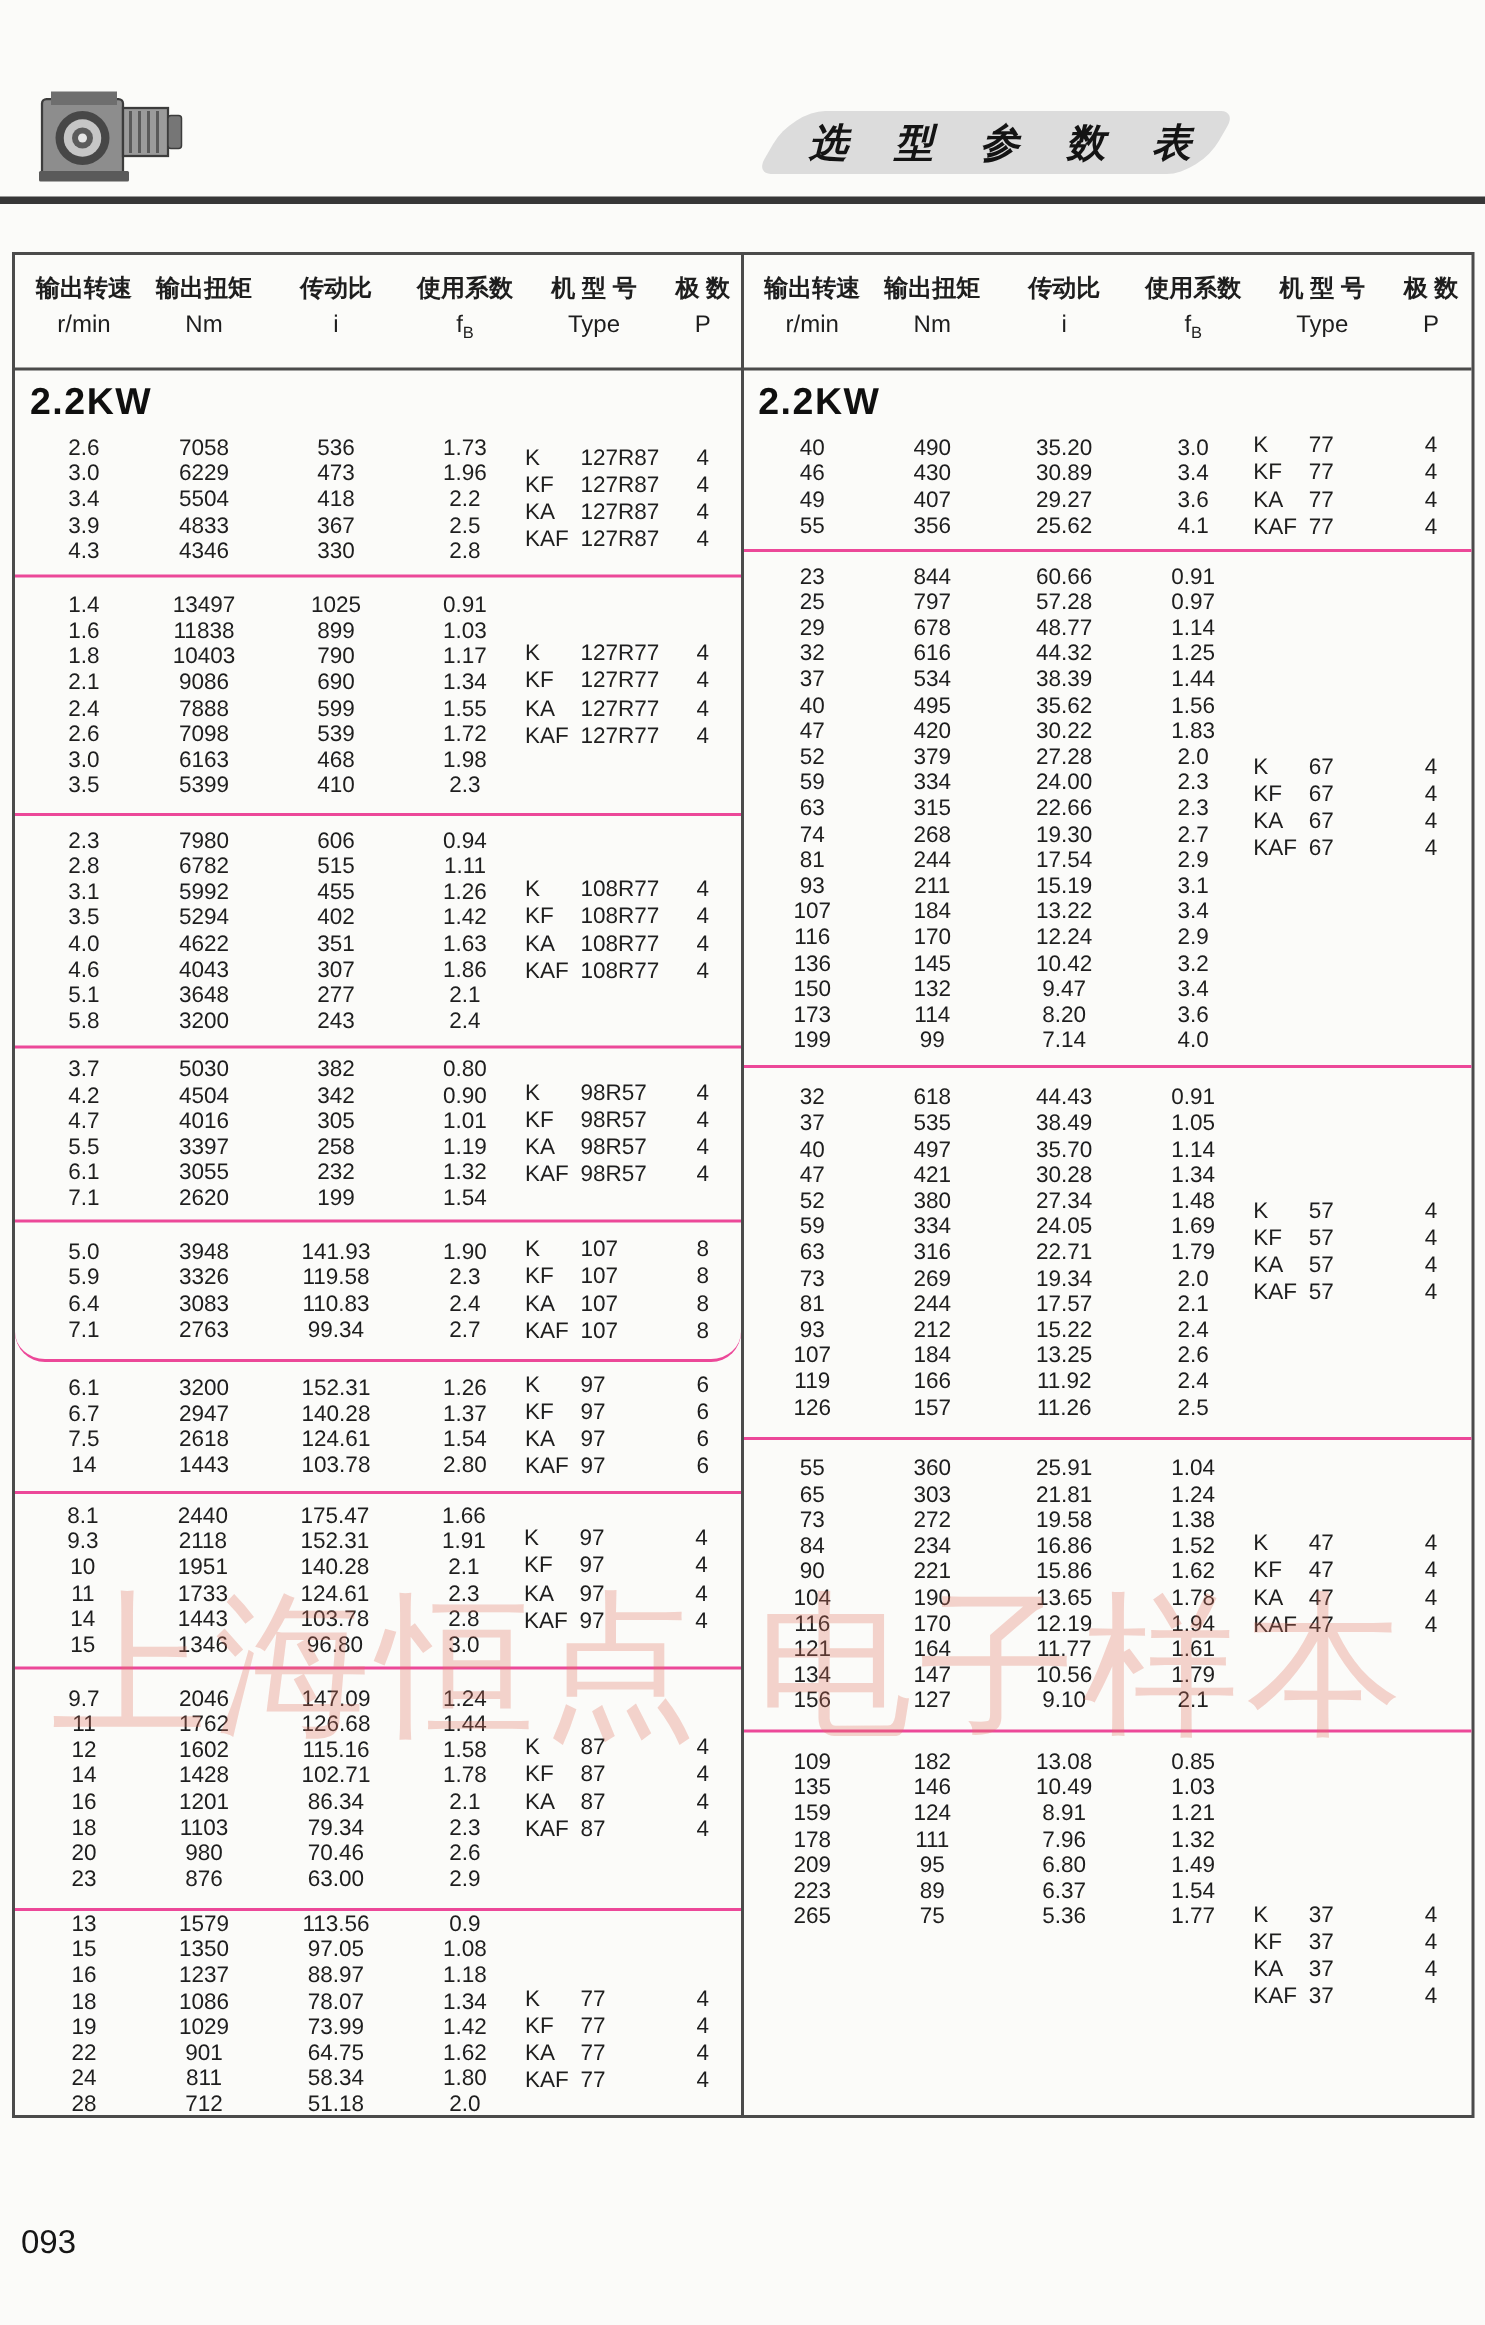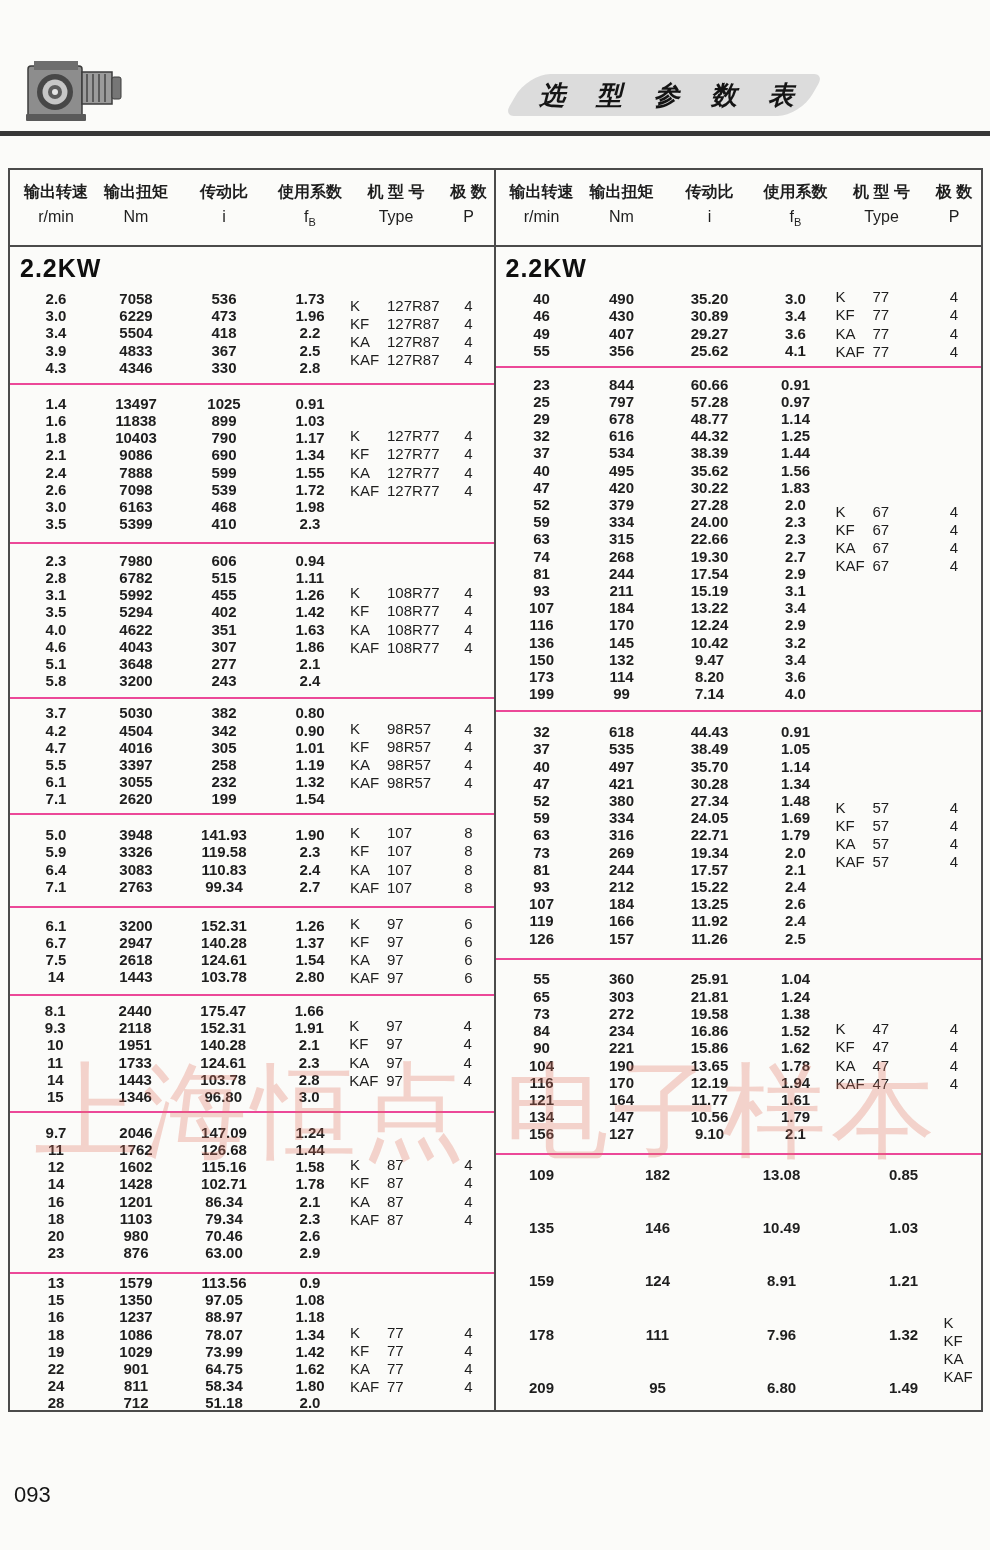--- a/index.html
+++ b/index.html
@@ -23,22 +23,22 @@
   .hrow div{text-align:center;}
   .hrow.zh{font-weight:bold;font-size:16px;}
   .hrow.unit{font-size:16px;margin-top:5px;}
   .hrow.unit sub{font-size:11px;}
   .block{display:flex;flex-direction:column;border-bottom:2px solid #ec4899;box-sizing:border-box;
         flex:0 0 auto;overflow:hidden;}
   .block.grow{flex:1 1 auto;border-bottom:none;}
   .power-label{font-weight:bold;font-size:25px;letter-spacing:1px;padding:7px 0 0 10px;color:#0f0f0f;flex:0 0 auto;}
   .block-body{flex:1;display:flex;align-items:center;padding-left:8px;}
   .block-body.top{align-items:flex-start;padding-top:11px;}
-  .rows{display:grid;grid-template-columns:76px 84px 92px 80px;align-self:center;font-weight:bold;}
-  .block-body.top .rows{align-self:flex-start;gap:36px;}
+  .rows{display:grid;grid-template-columns:76px 84px 92px 80px;align-self:center;}
+  .block-body.top .rows{align-self:flex-start;}
   .cell{text-align:center;font-size:15px;line-height:17.2px;white-space:nowrap;}
   .types{width:145px;display:flex;flex-direction:column;justify-content:center;align-self:center;}
   .block-body.top .types{margin-top:32px;}
   .type-row{display:flex;line-height:18.2px;font-size:15px;}
   .tname{width:92px;text-align:left;white-space:nowrap;}
   .tprefix{display:inline-block;width:37px;}
   .tp{width:53px;text-align:center;}
   
   #watermark{position:absolute;left:34px;top:1052px;width:950px;font-size:104px;line-height:1.15;
         letter-spacing:5px;font-weight:400;color:rgba(226,116,96,0.30);white-space:nowrap;z-index:5;
@@ -288,21 +288,21 @@
                 <div class="tname"><span class="tprefix">KA</span><span>98R57</span></div>
                 <div class="tp">4</div>
               </div>
               <div class="type-row">
                 <div class="tname"><span class="tprefix">KAF</span><span>98R57</span></div>
                 <div class="tp">4</div>
               </div>
             </div>
           </div>
         </div>
-        <div class="block" style="height: 93px;">
+        <div class="block" style="height: 93px; border-radius: 20px;">
           <div class="block-body">
             <div class="rows">
               <div class="cell">5.0</div>
               <div class="cell">3948</div>
               <div class="cell">141.93</div>
               <div class="cell">1.90</div>
               <div class="cell">5.9</div>
               <div class="cell">3326</div>
               <div class="cell">119.58</div>
               <div class="cell">2.3</div>

